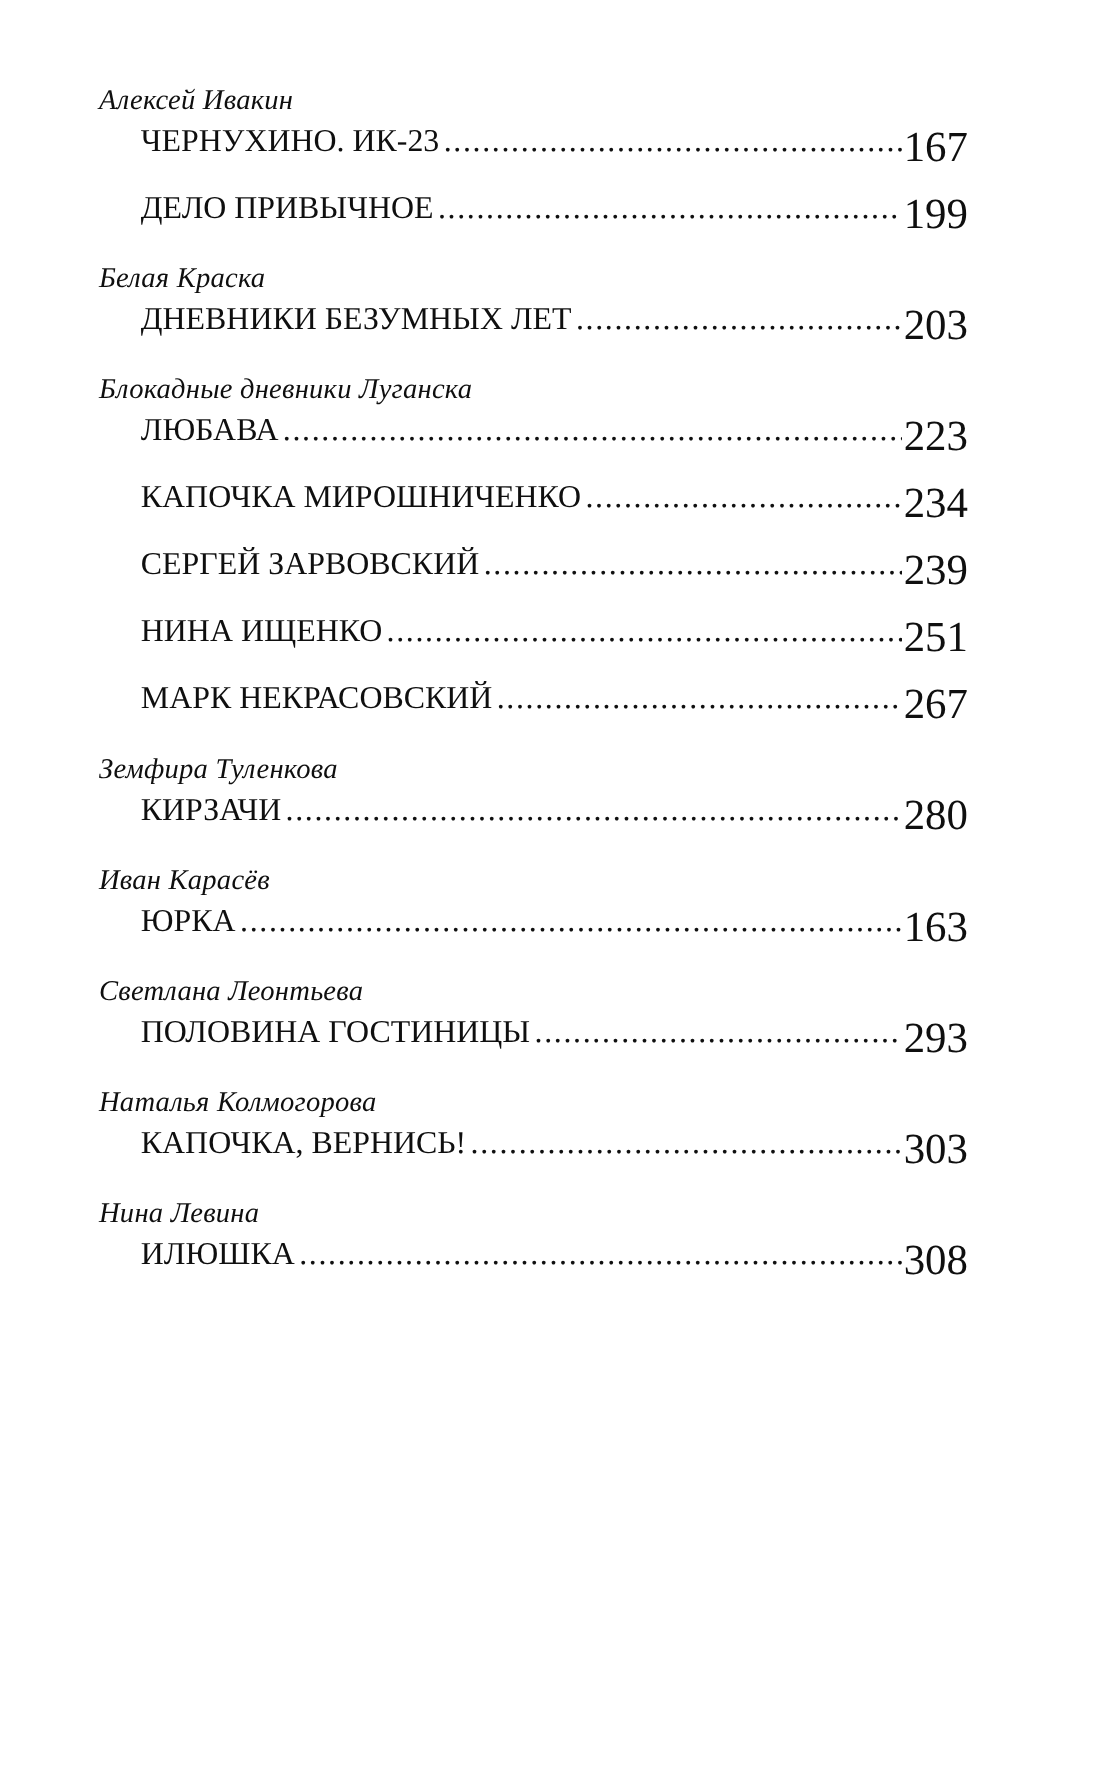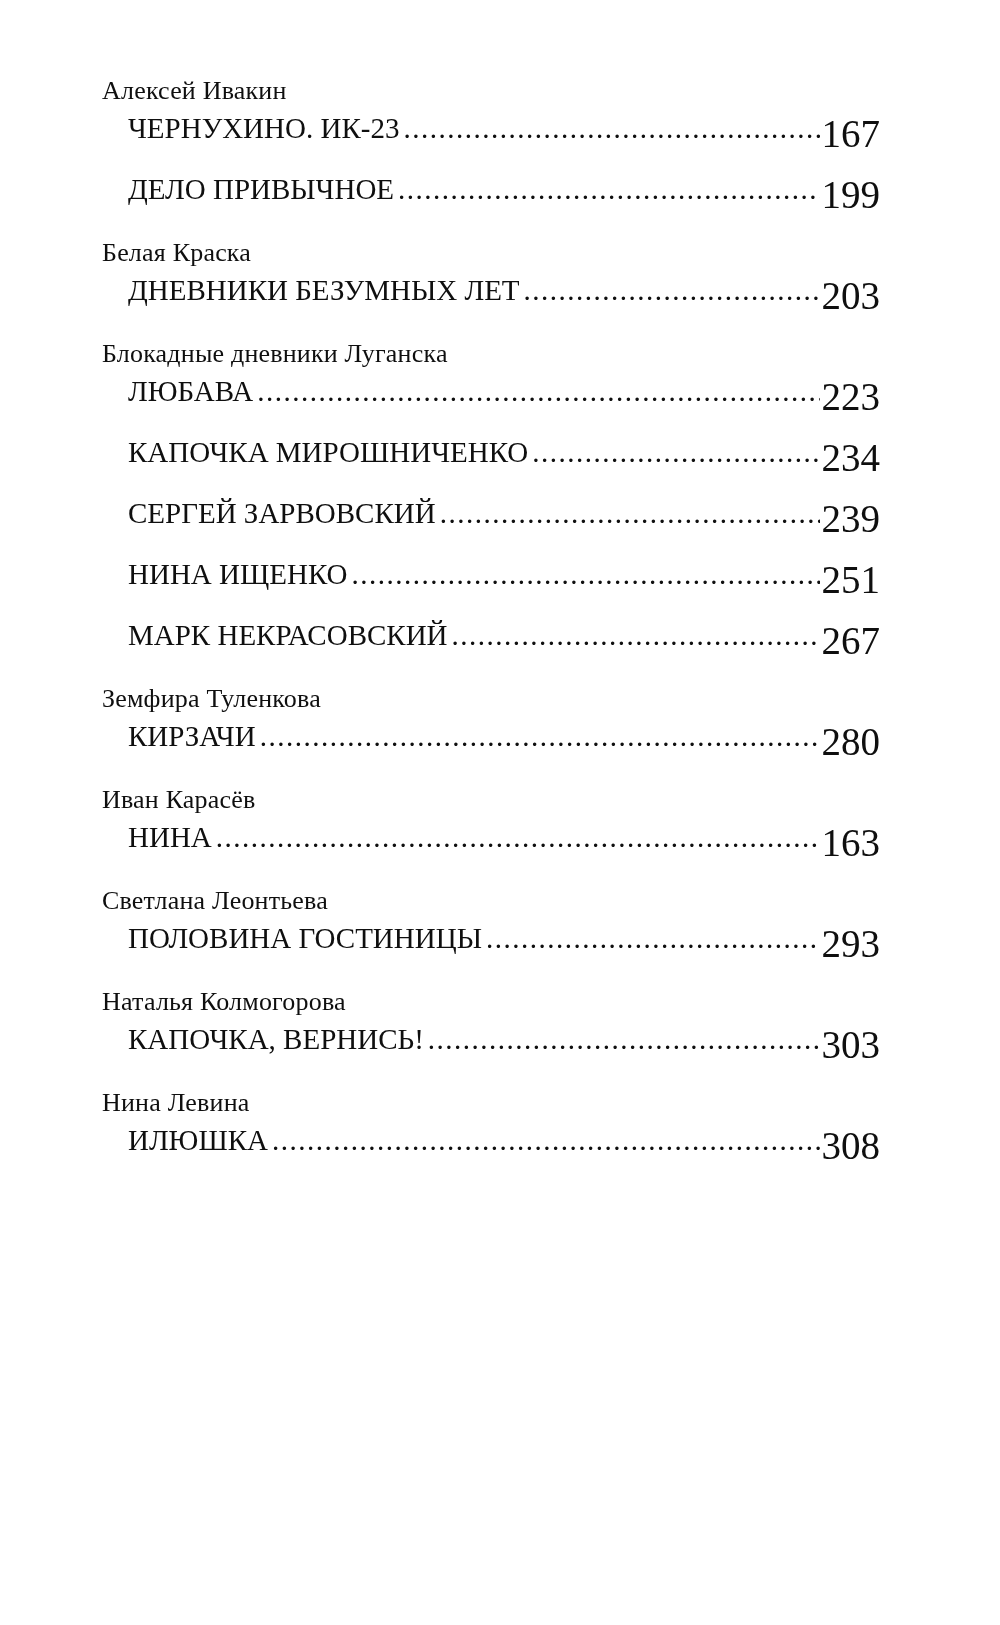--- a/index.html
+++ b/index.html
@@ -18,23 +18,24 @@
     position: relative;
     width: 1000px;
     height: 1625px;
     box-sizing: border-box;
     padding: 78px 120px 0 88px;
   }
   .toc {
     width: 100%;
   }
   .author {
+    font-style: italic;
     font-size: 26px;
     line-height: 1.0;
-    margin: 0 0 10px 12px;
+    margin: 0 0 10px 0;
     padding-left: 2px;
     letter-spacing: 0.2px;
   }
   .author.spaced {
     margin-top: 26px;
   }
   .entry {
     display: flex;
     align-items: flex-start;
     font-size: 29px;
@@ -110,21 +111,21 @@
         <span class="page-num">267</span>
       </div>
       <div class="author spaced">Земфира Туленкова</div>
       <div class="entry">
         <span class="title">КИРЗАЧИ</span>
         <span class="dots">........................................................................................................................</span>
         <span class="page-num">280</span>
       </div>
       <div class="author spaced">Иван Карасёв</div>
       <div class="entry">
-        <span class="title">НИНА</span>
+        <span class="title">ЮРКА</span>
         <span class="dots">........................................................................................................................</span>
         <span class="page-num">163</span>
       </div>
       <div class="author spaced">Светлана Леонтьева</div>
       <div class="entry">
         <span class="title">ПОЛОВИНА ГОСТИНИЦЫ</span>
         <span class="dots">........................................................................................................................</span>
         <span class="page-num">293</span>
       </div>
       <div class="author spaced">Наталья Колмогорова</div>

